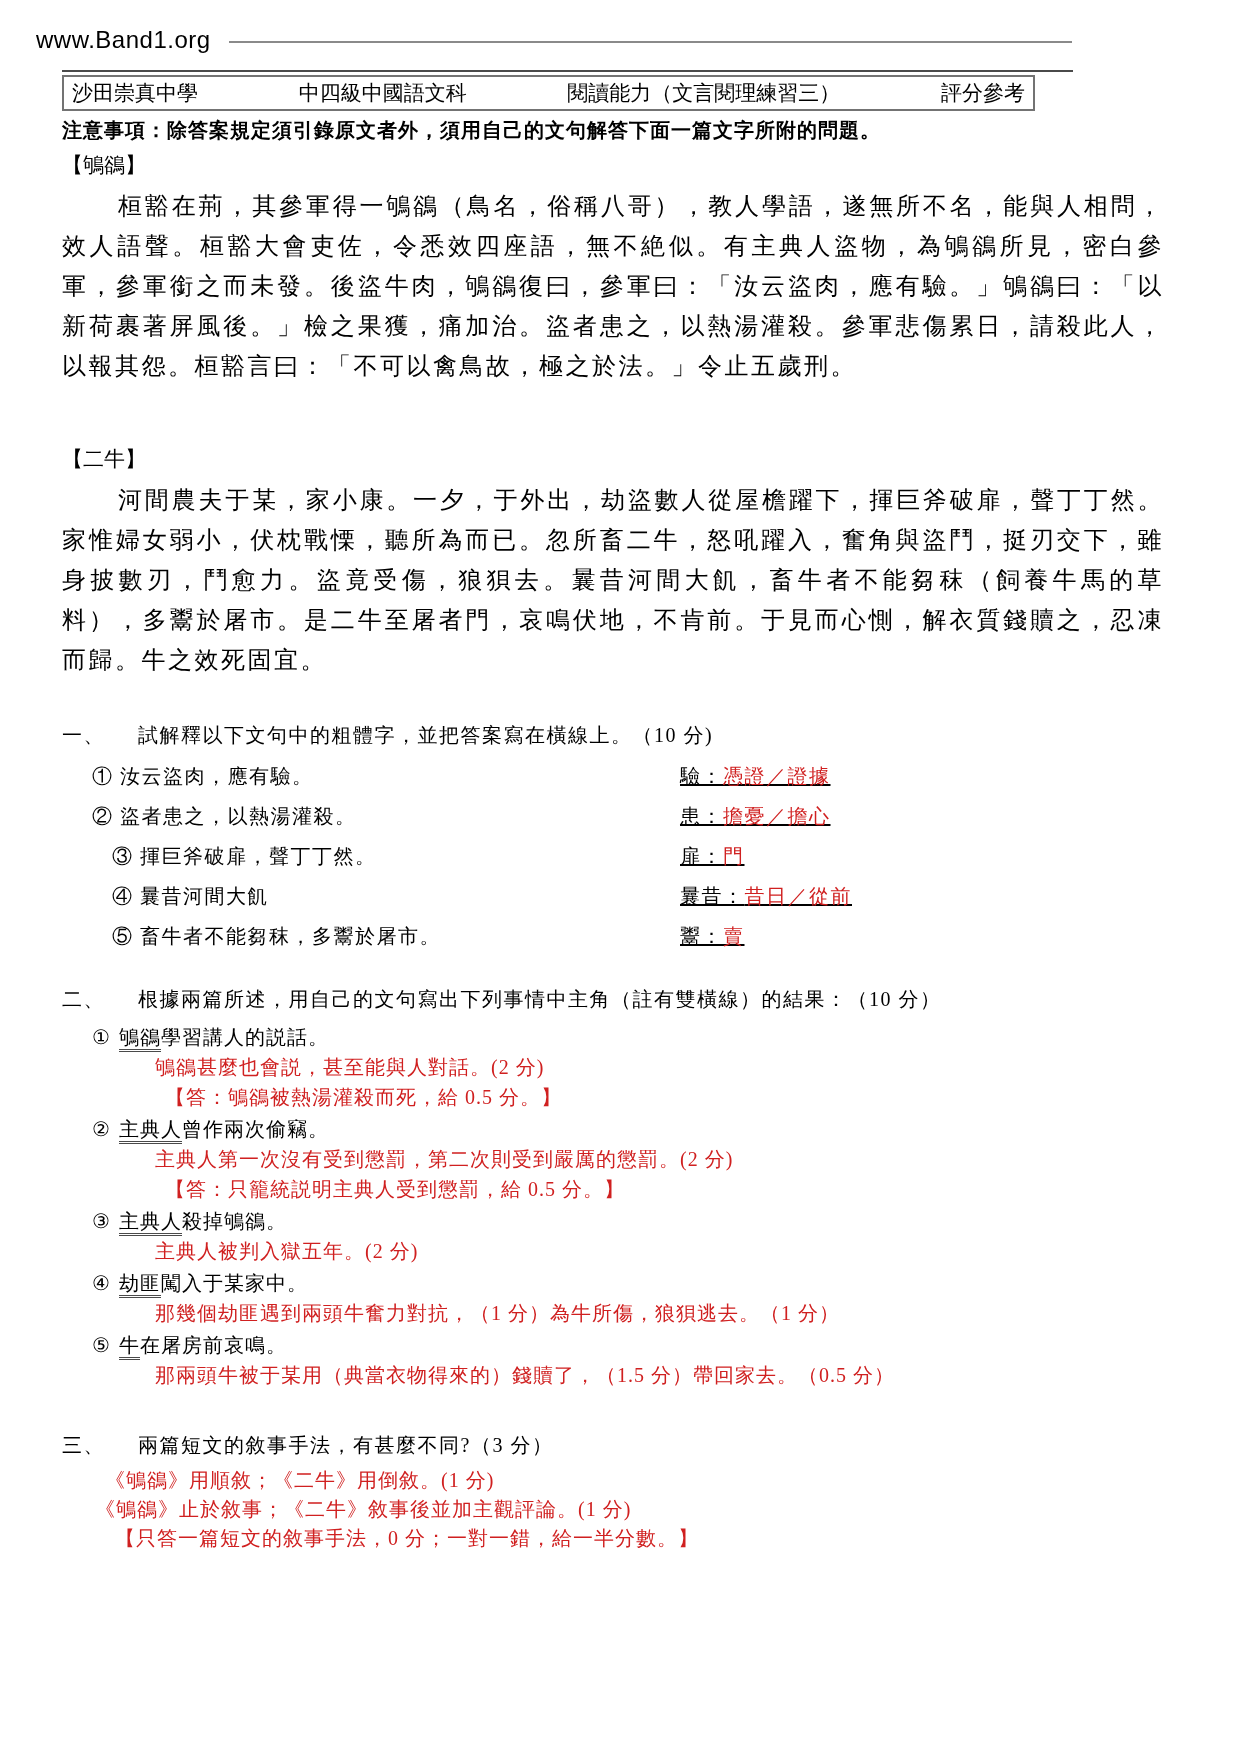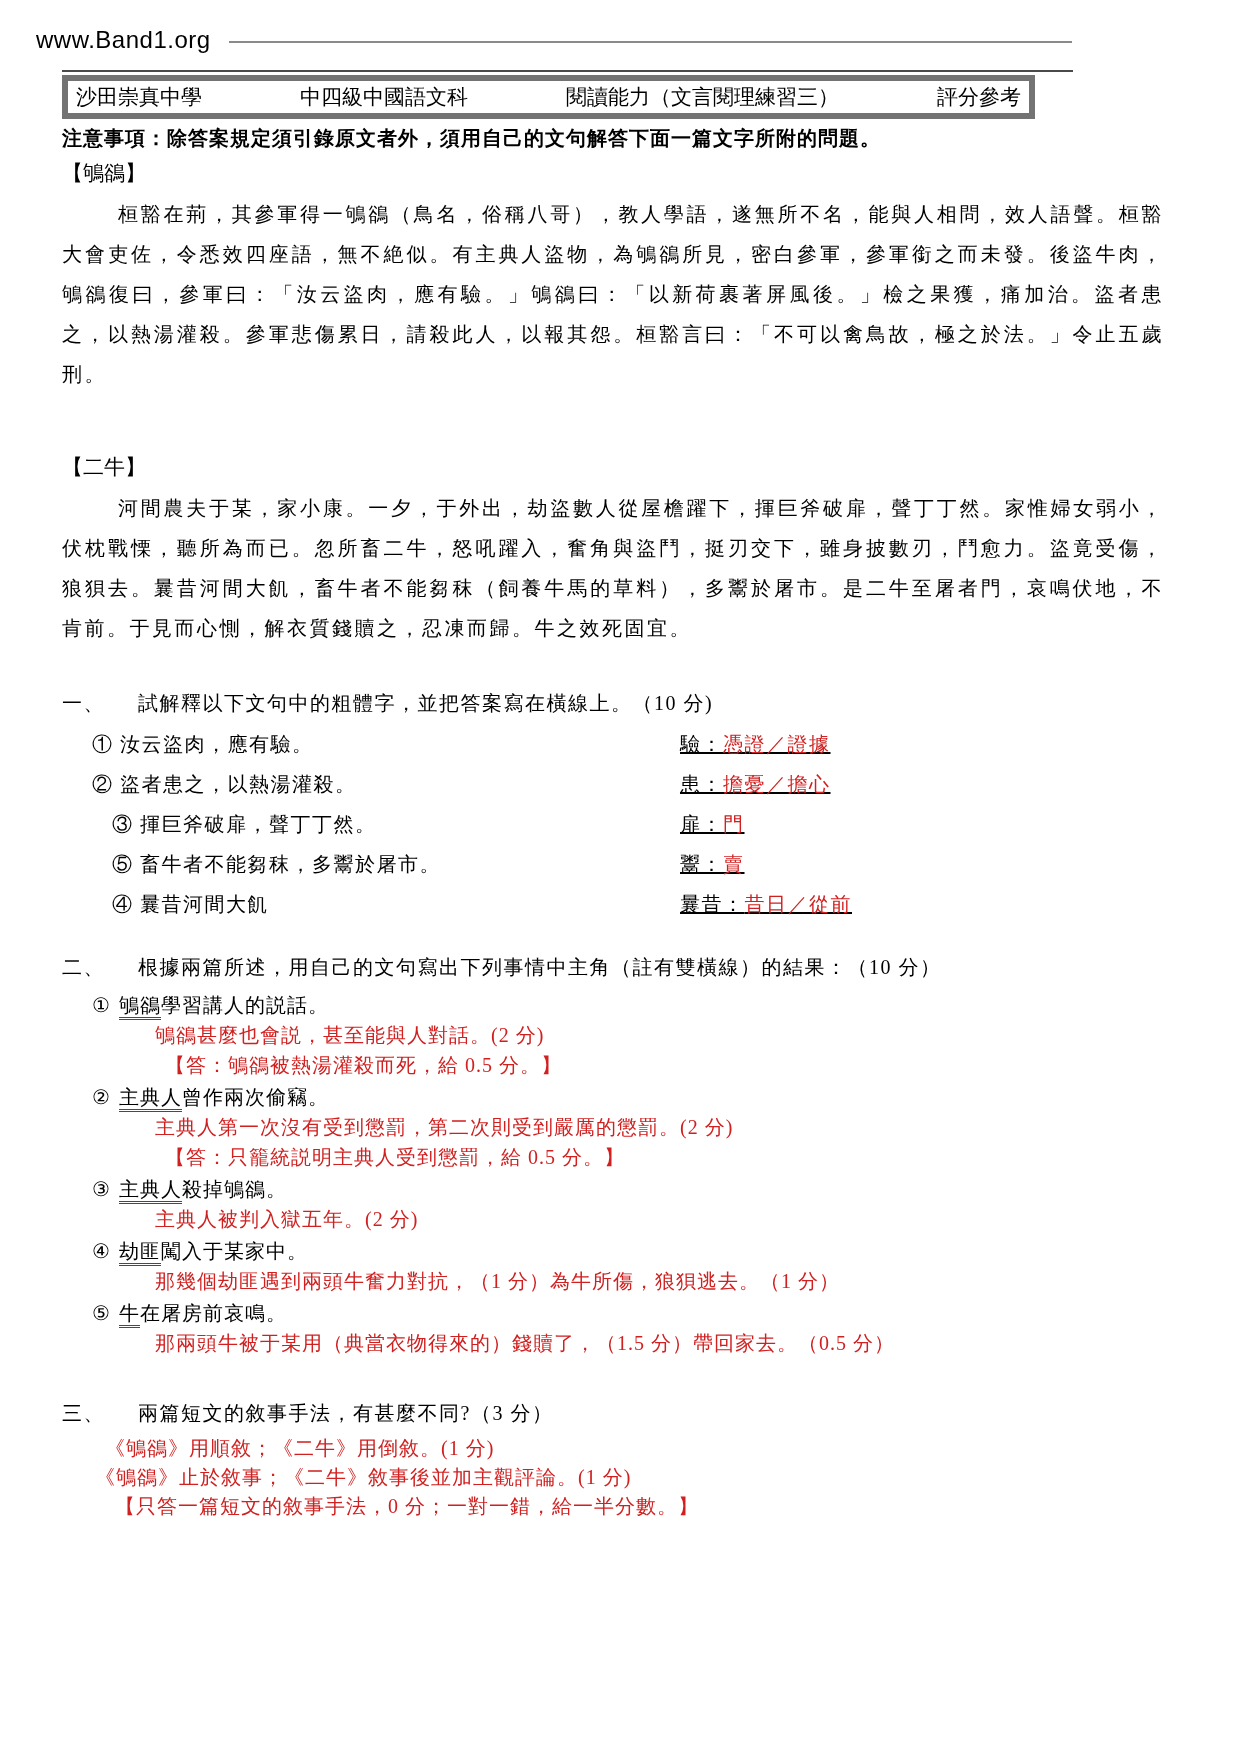--- a/index.html
+++ b/index.html
@@ -7,29 +7,29 @@
     width:1240px; height:1754px; background:#ffffff; color:#000;
     font-family:"Liberation Serif", serif;
     --answer-red:#d02020;
   }
   .site-row { display:flex; align-items:center; margin:26px 168px 16px 36px; }
   .site-label { font-family:"Liberation Sans", sans-serif; font-size:24px; letter-spacing:0.5px; }
   .site-rule { flex:1; height:2px; background:#8a8a8a; margin-left:18px; margin-top:4px; }
 
   .top-rule { margin:8px 167px 0 62px; border-top:2px solid #4a4a4a; }
   .title-box {
-    margin:3px 205px 0 62px; border:6px solid #737373;
+    margin:3px 205px 0 62px; border:2px solid #737373;
     display:flex; justify-content:space-between; align-items:center;
     padding:2px 8px; font-size:21px; line-height:28px;
   }
   .notice { margin:5px 110px 0 62px; font-weight:bold; font-size:20px; line-height:28px; letter-spacing:1px; }
 
   .section-title { margin:4px 0 0 62px; font-size:21px; line-height:34px; }
   .passage {
-    margin:4px 76px 0 62px; font-size:20px; line-height:40px;
+    margin:4px 76px 0 62px; font-size:24px; line-height:40px;
     letter-spacing:2.5px; text-align:justify; text-justify:inter-ideograph;
     text-indent:56px;
   }
   .gap-xl { height:52px; }
   .gap-lg { height:34px; }
   .gap-md { height:22px; }
 
   .q-header { margin-left:62px; font-size:20px; line-height:42px; letter-spacing:1.5px; }
   .q-label { display:inline-block; width:76px; }
 
@@ -102,31 +102,31 @@
     </span>
   </div>
   <div class="q1-item indent">
     <span class="q1-num">③</span>
     <span class="q1-sentence">揮巨斧破扉，聲丁丁然。</span>
     <span class="q1-ans">
       <span>扉：</span><span class="red">門</span>
     </span>
   </div>
   <div class="q1-item indent">
+    <span class="q1-num">④</span>
+    <span class="q1-sentence">曩昔河間大飢</span>
+    <span class="q1-ans">
+      <span>曩昔：</span><span class="red">昔日／從前</span>
+    </span>
+  </div>
+  <div class="q1-item indent">
     <span class="q1-num">⑤</span>
     <span class="q1-sentence">畜牛者不能芻秣，多鬻於屠市。</span>
     <span class="q1-ans">
       <span>鬻：</span><span class="red">賣</span>
-    </span>
-  </div>
-  <div class="q1-item indent">
-    <span class="q1-num">④</span>
-    <span class="q1-sentence">曩昔河間大飢</span>
-    <span class="q1-ans">
-      <span>曩昔：</span><span class="red">昔日／從前</span>
     </span>
   </div>
 
   <div class="gap-md"></div>
 
   <div class="q-header">
     <span class="q-label">二、</span><span>根據兩篇所述，用自己的文句寫出下列事情中主角（註有雙橫線）的結果：（10 分）</span>
   </div>
 
   <div class="q2-item-label">

